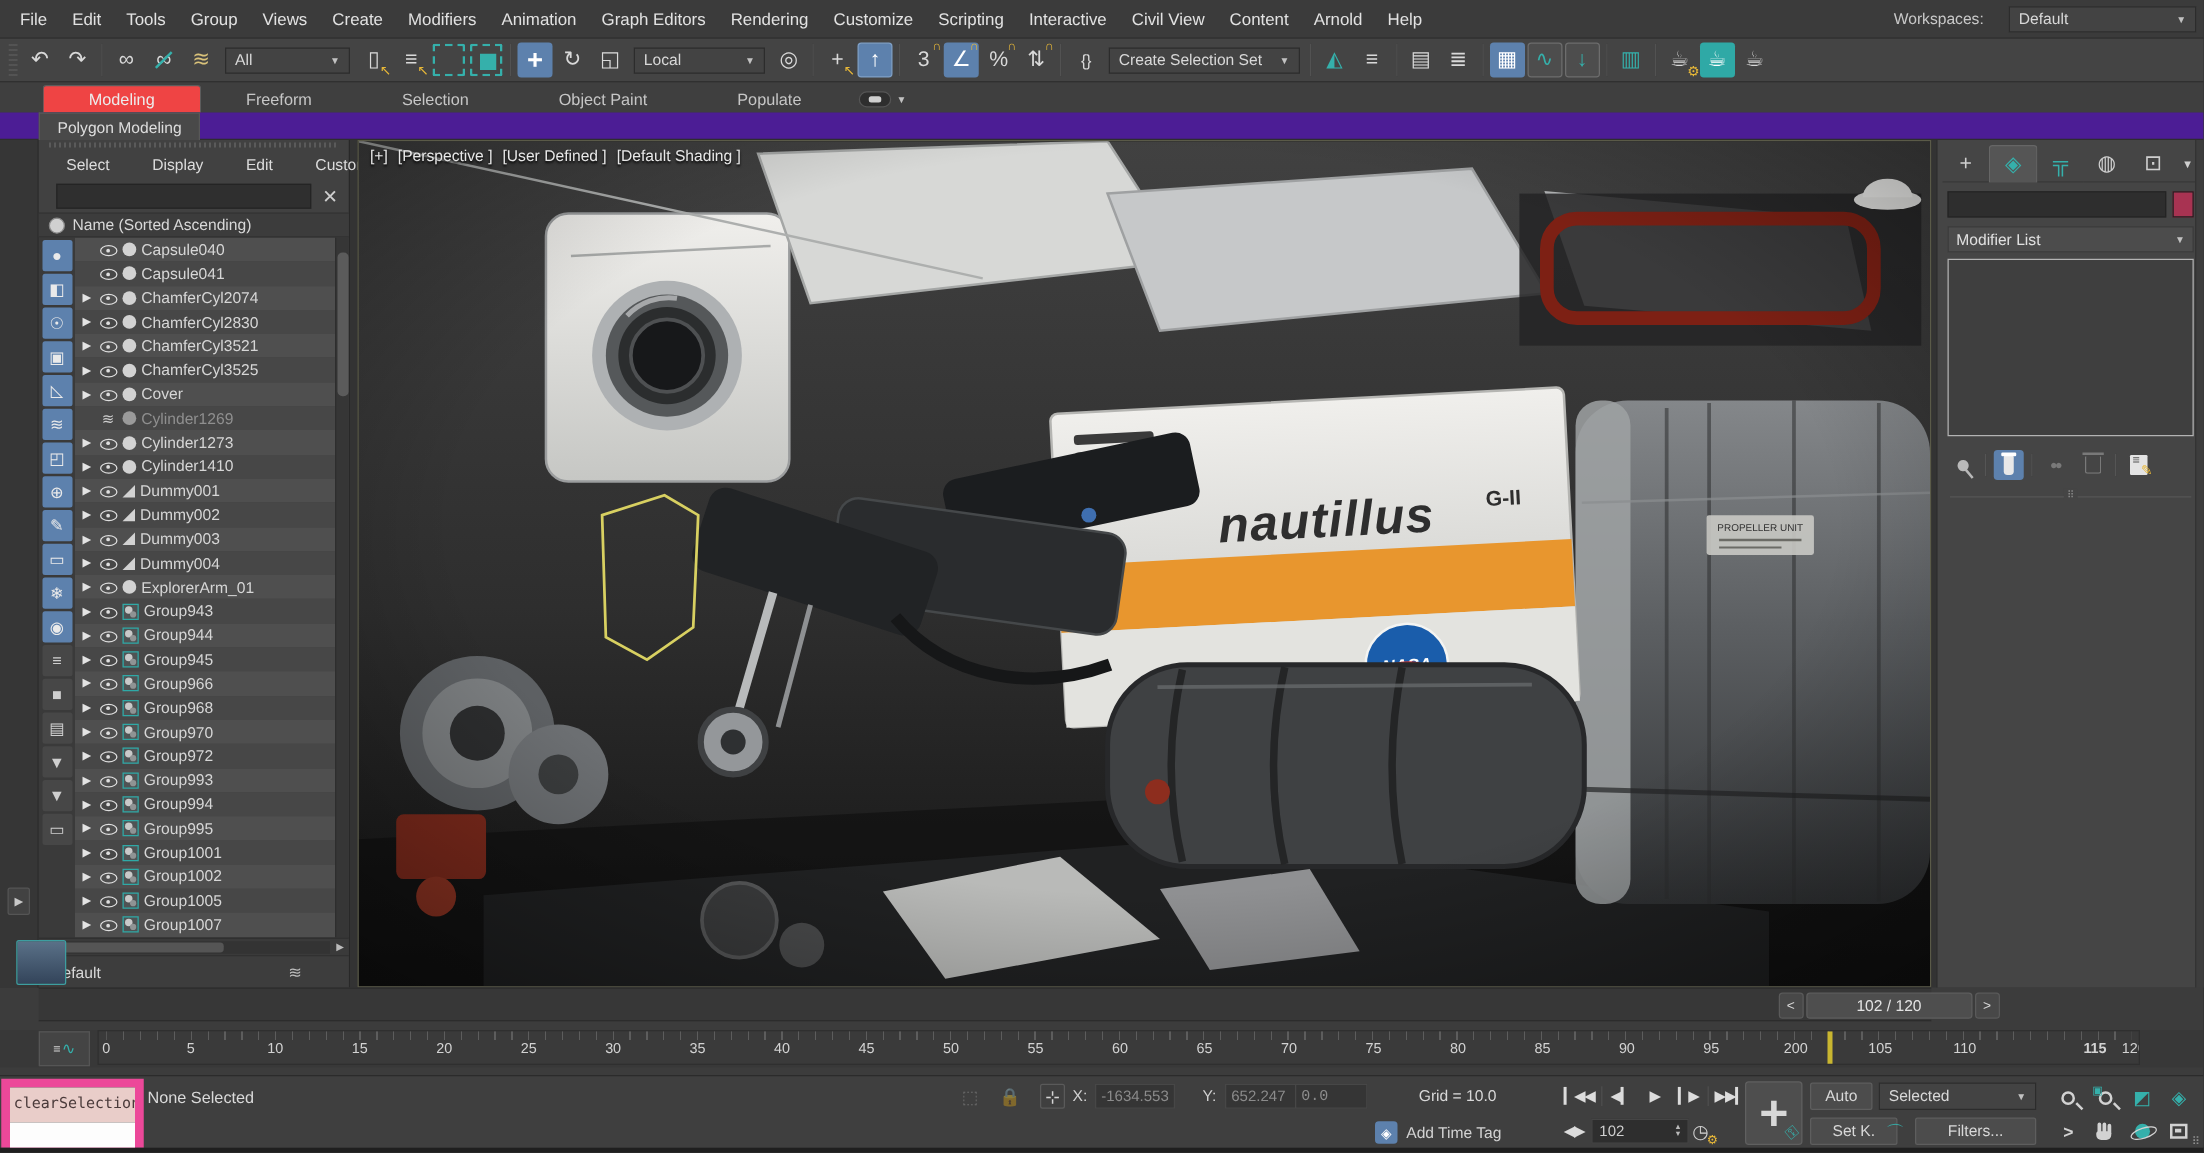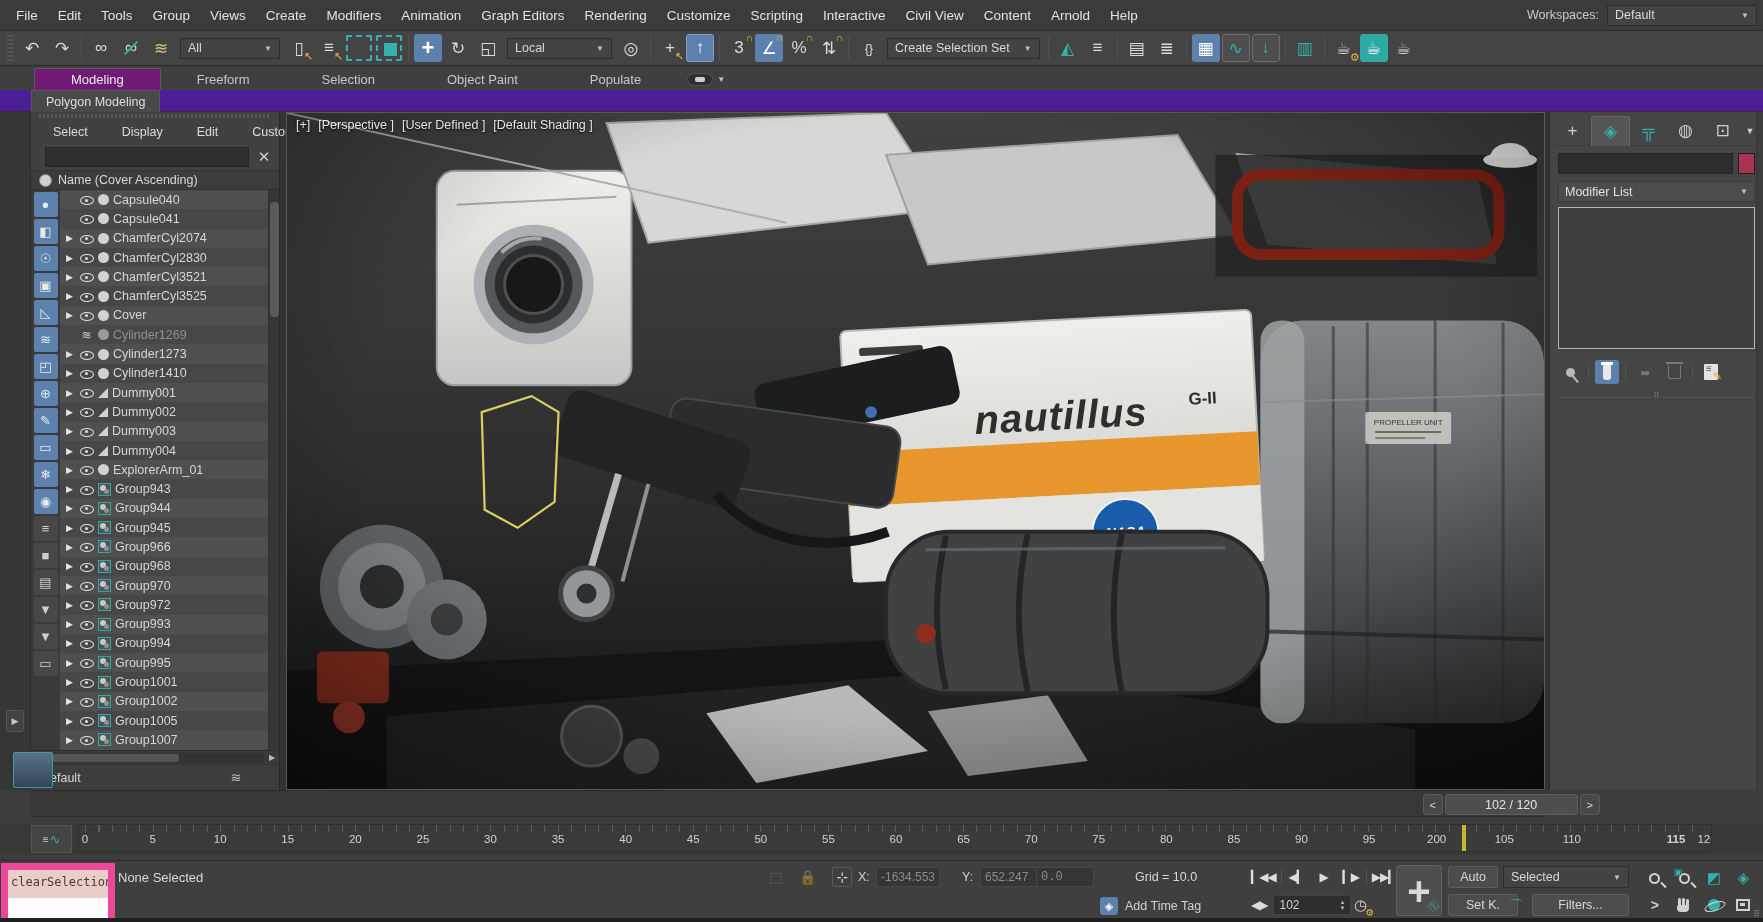--- a/index.html
+++ b/index.html
@@ -3,21 +3,21 @@
 <meta charset="utf-8">
 <style>
   *{box-sizing:border-box;margin:0;padding:0}
   html,body{background:#2b2b2b}
   body{font-family:"Liberation Sans","DejaVu Sans",sans-serif;color:#d6d6d6;font-size:13px;-webkit-font-smoothing:antialiased}
   #app{position:relative;width:1763px;height:922px;background:#3c3c3c;overflow:hidden;border-bottom:4px solid #1f1f1f}
 
   
   #menubar{position:absolute;left:0;top:0;width:100%;height:31px;background:#3b3b3b;border-bottom:1px solid #2d2d2d;display:flex;align-items:center;padding:0 6px}
   .mitem{padding:0 10px;color:#e2e2e2;font-size:13.5px;line-height:31px;cursor:default}
-  #workspaces{margin-left:auto;display:flex;align-items:center;gap:8px}
+  #workspaces{margin-left:auto;display:flex;align-items:center;gap:20px}
   #workspaces .wlabel{color:#c9c9c9;font-size:12.5px}
   .dropdown{height:21px;background:#434343;border:1px solid #2c2c2c;display:flex;align-items:center;padding:0 7px;font-size:12.5px;color:#d8d8d8;min-width:150px}
   .dropdown .arr{margin-left:auto;font-size:8px;color:#c2c2c2;padding-left:14px}
 
   
   #toolbar{position:absolute;left:0;top:31px;width:100%;height:35px;background:#444444;border-bottom:1px solid #2a2a2a;display:flex;align-items:center;padding:0 4px;overflow:hidden}
   .tb-handle{width:7px;height:26px;margin:0 3px;background:repeating-linear-gradient(#5a5a5a 0 2px,transparent 2px 4px);opacity:.7}
   .tbi{width:28px;height:28px;display:flex;align-items:center;justify-content:center;color:#d9d9d9;font-size:17px;border-radius:3px;margin:0 1px;position:relative;flex:none}
   .tbi.active{background:#5d81ad;color:#fff}
   .tbi.teal{color:#35b0ab}
@@ -32,21 +32,21 @@
   .tbi.snap::after{content:"∩";position:absolute;right:0;top:-2px;color:#e8b838;font-size:10px;font-weight:bold}
   .tbi.with-gear::after{content:"⚙";position:absolute;right:-2px;bottom:-2px;color:#e8b838;font-size:11px}
   .tb-sep{width:1px;height:26px;background:#333;border-right:1px solid #525252;margin:0 4px;flex:none}
   .tb-shape{width:26px;height:26px;margin:0 2px;border:2px dashed #35b0ab;border-radius:2px;flex:none;position:relative}
   .tb-shape.fill::after{content:"";position:absolute;left:6px;top:6px;right:3px;bottom:3px;background:#35b0ab}
   .tbdd{flex:none;margin:0 4px}
 
   
   #ribbontabs{position:absolute;left:0;top:66px;width:100%;height:24px;background:#3f3f3f;display:flex;align-items:flex-end;padding-left:34px}
   .rtab{padding:3px 36px;font-size:13px;color:#c6c6c6;cursor:default}
-  .rtab.active{background:#701a75;color:#ececec;border:1px solid #5c5c5c;border-bottom:none;border-radius:3px 3px 0 0}
+  .rtab.active{background:#ef4444;color:#ececec;border:1px solid #5c5c5c;border-bottom:none;border-radius:3px 3px 0 0}
   #ribbon-extra{display:flex;align-items:center;gap:4px;margin-left:10px;padding-bottom:4px}
   #ribbon-extra .pill{width:26px;height:13px;background:#2e2e2e;border-radius:7px;border:1px solid #555;position:relative}
   #ribbon-extra .pill::after{content:"";position:absolute;left:7px;top:3px;width:10px;height:5px;background:#cfcfcf;border-radius:2px}
   #ribbon-extra .varr{font-size:8px;color:#c2c2c2}
   #ribbonpanel{position:absolute;left:0;top:90px;width:100%;height:22px;background:#4c1d95;border-bottom:1px solid #2e2e2e}
   #polygon-modeling{position:absolute;left:31px;top:0;height:22px;padding:0 14px;background:#494949;border:1px solid #585858;border-bottom:none;font-size:12.5px;color:#dedede;display:flex;align-items:center}
 
   
   #mainrow{position:absolute;left:0;top:112px;width:1763px;height:678px;background:#333}
   #leftrail{position:absolute;left:0;top:0;width:31px;height:678px;background:#363636;border-right:1px solid #2a2a2a}
@@ -314,21 +314,21 @@
           <span class="xmenu">Display</span>
           <span class="xmenu">Edit</span>
           <span class="xmenu">Customize</span>
         </div>
       <div id="x-search">
         <input type="text" style="">
         <span id="x-clear">✕</span>
       </div>
       <div id="x-header">
         <span class="hico"></span>
-        <span>Name (Cover Ascending)</span>
+        <span>Name (Sorted Ascending)</span>
       </div>
       <div id="x-body">
         <div id="x-strip">
             <span class="fico on">●</span>
             <span class="fico on">◧</span>
             <span class="fico on">☉</span>
             <span class="fico on">▣</span>
             <span class="fico on">◺</span>
             <span class="fico on">≋</span>
             <span class="fico on">◰</span>

